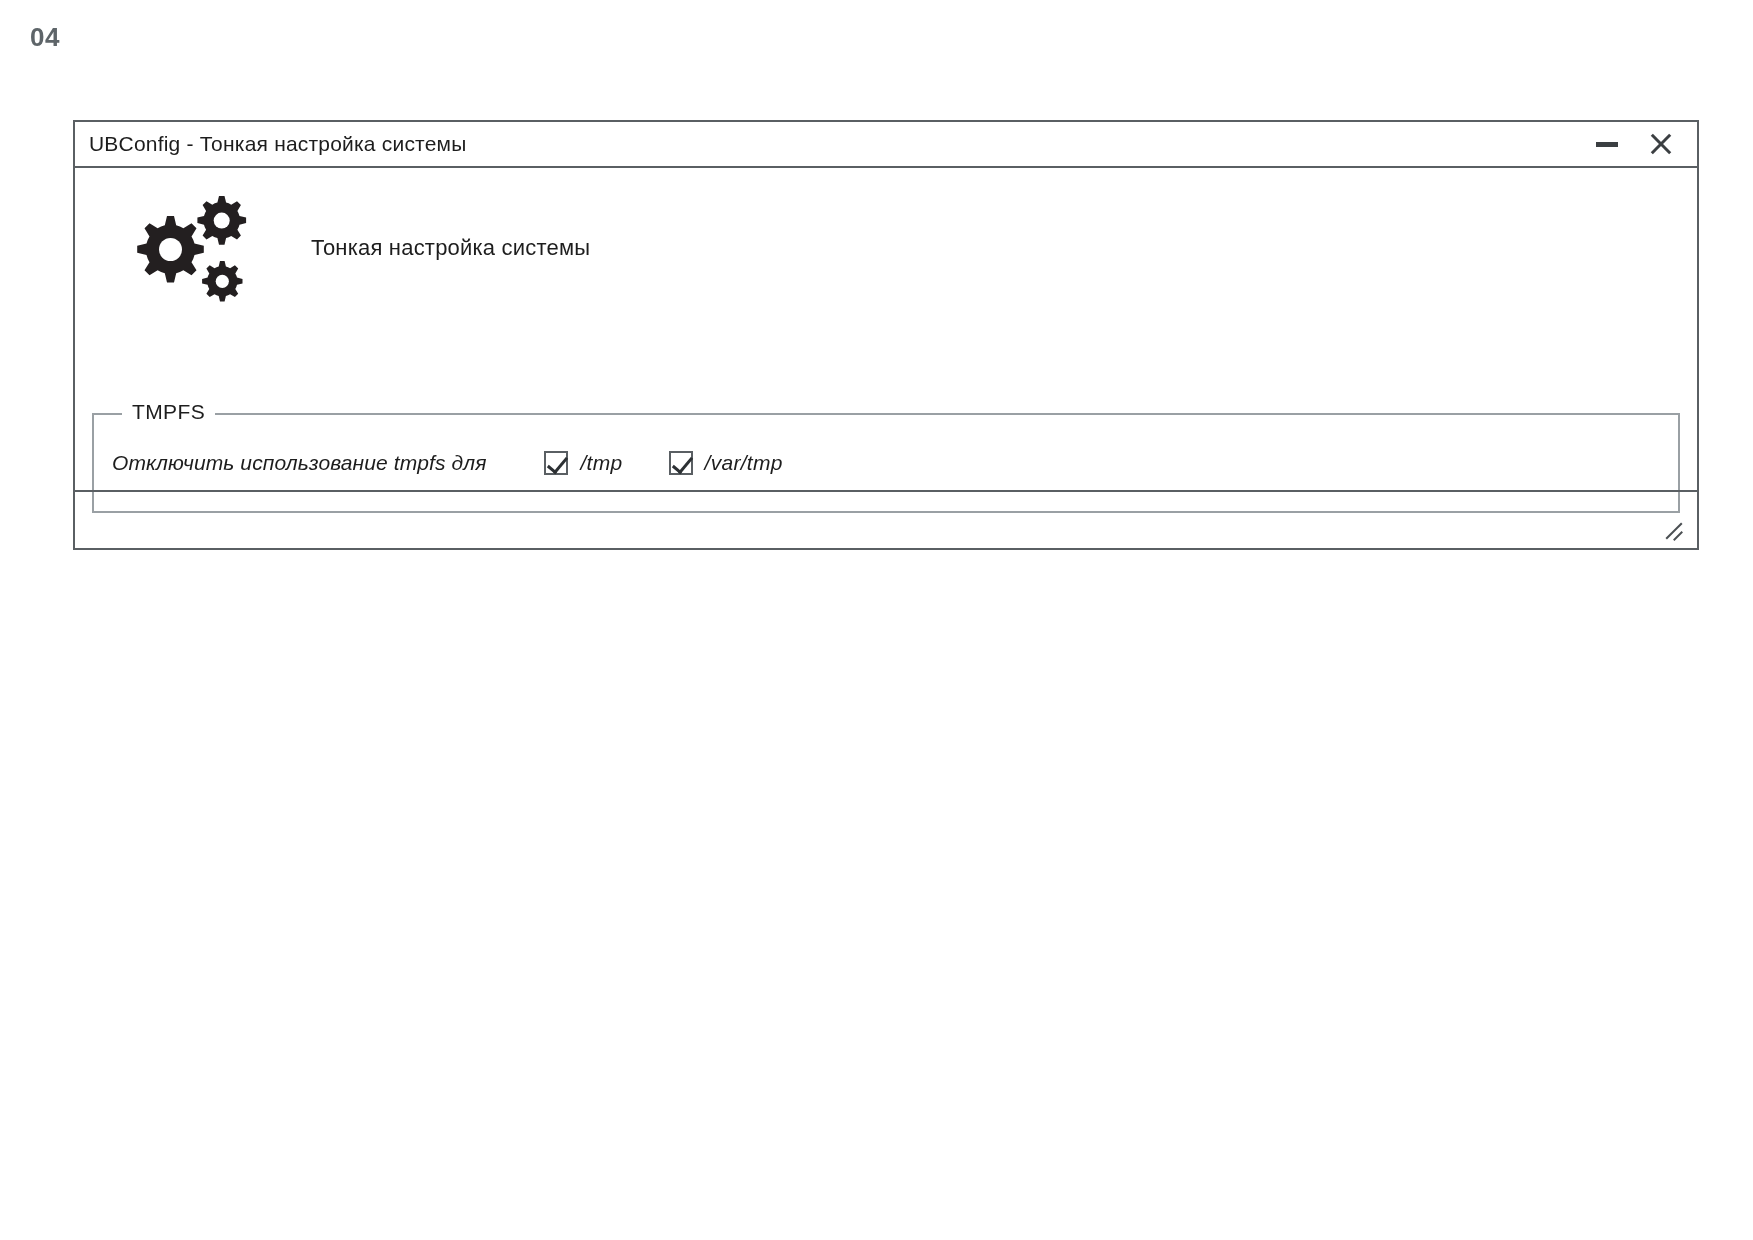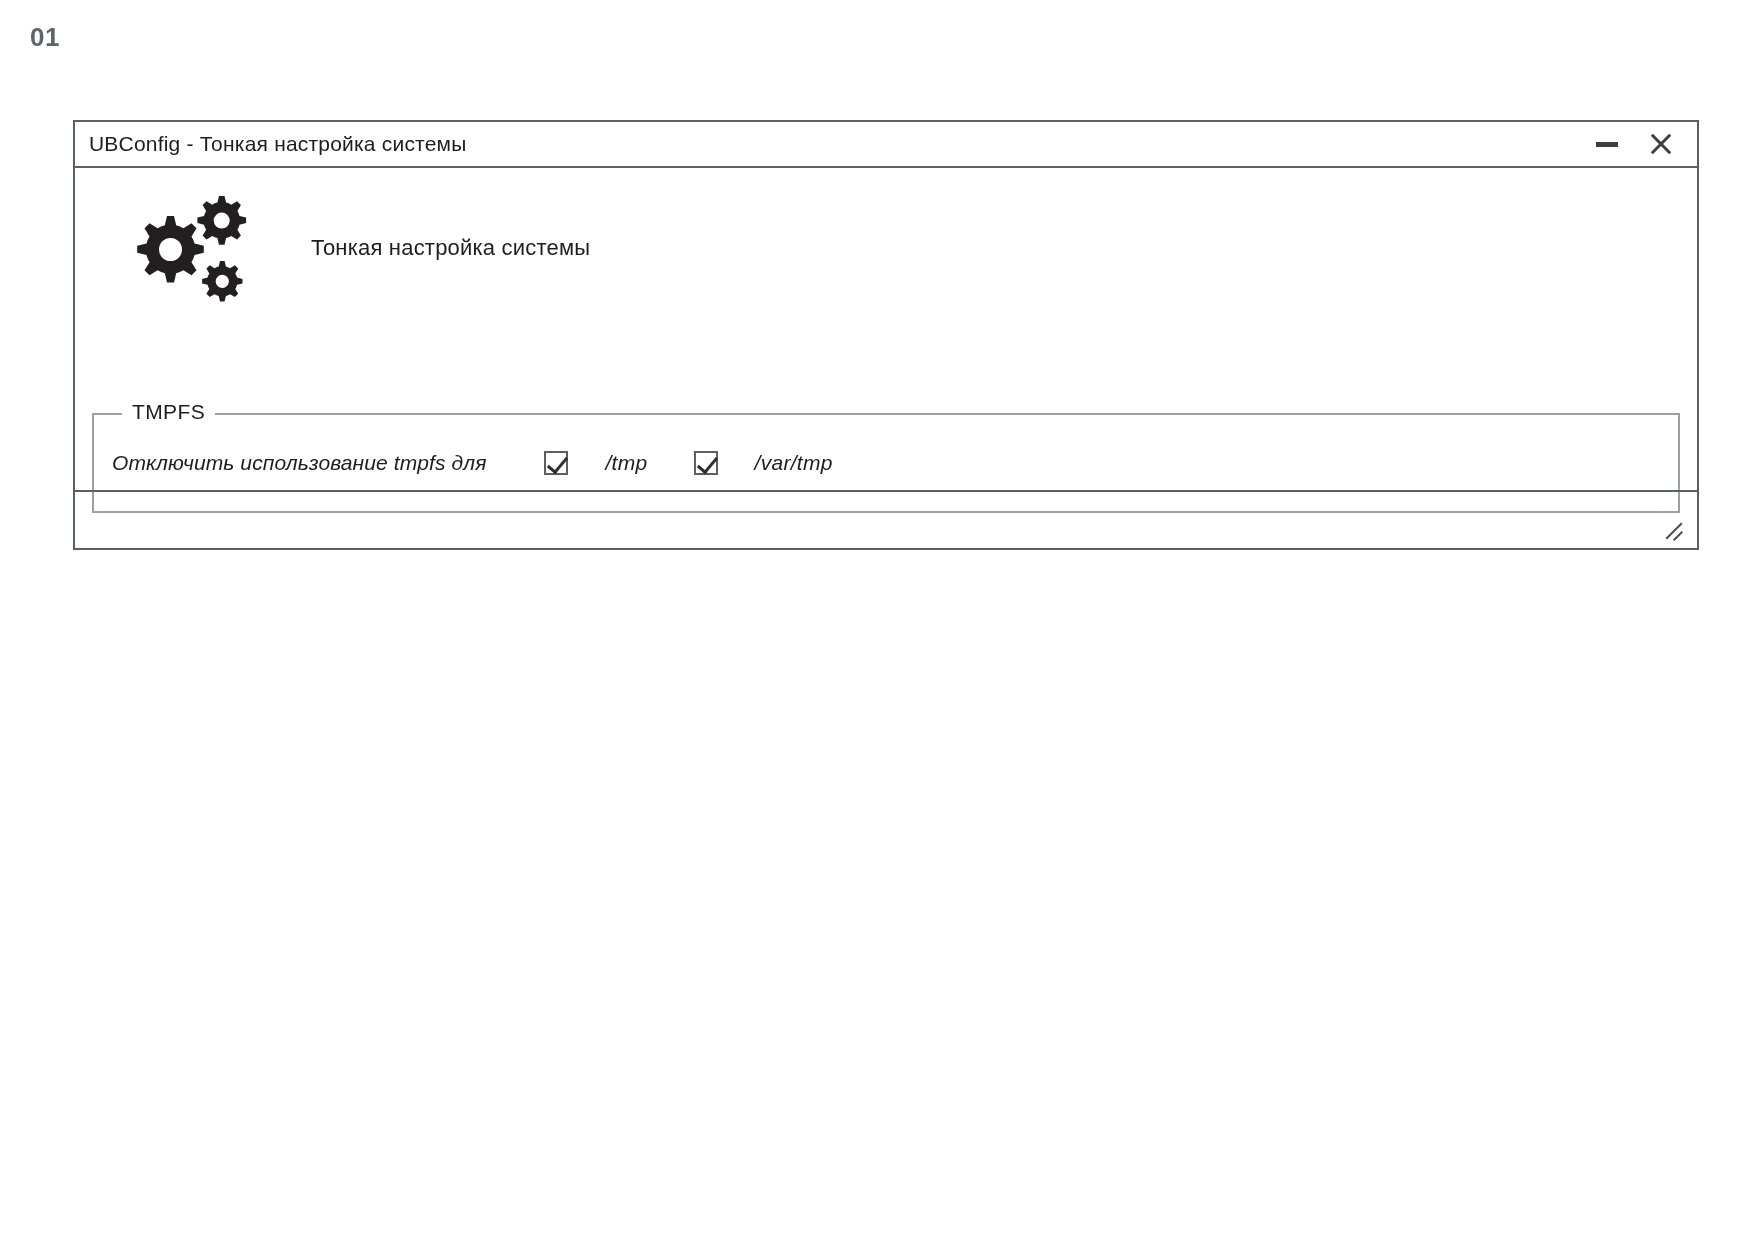--- a/index.html
+++ b/index.html
@@ -162,21 +162,20 @@
     font-size: 21px;
     color: #1d1d1d;
     letter-spacing: 0.1px;
   }
 
   .check-item {
     display: flex;
     align-items: center;
     margin-left: 46px;
     cursor: default;
-    gap: 25px;
   }
   .check-item:first-of-type { margin-left: 58px; }
 
   .checkbox {
     width: 24px;
     height: 24px;
     border: 2px solid #5a5f63;
     box-sizing: border-box;
     position: relative;
     flex: 0 0 auto;
@@ -224,21 +223,21 @@
     height: 2px;
     transform-origin: center;
     right: 0;
   }
   .resize-grip span.l1 { width: 22px; bottom: 6px;  transform: rotate(-45deg); }
   .resize-grip span.l2 { width: 12px; bottom: 1px;  transform: rotate(-45deg); right: 1px; }
 </style>
 </head>
 <body>
 
-<div class="page-number">01</div>
+<div class="page-number">04</div>
 
 <div class="window">
 
   <div class="titlebar">
     <div class="title-text">UBConfig - Тонкая настройка системы</div>
     <div class="titlebar-spacer"></div>
     <div class="win-btn minimize">
       <span class="minimize-glyph"></span>
     </div>
     <div class="win-btn close">

